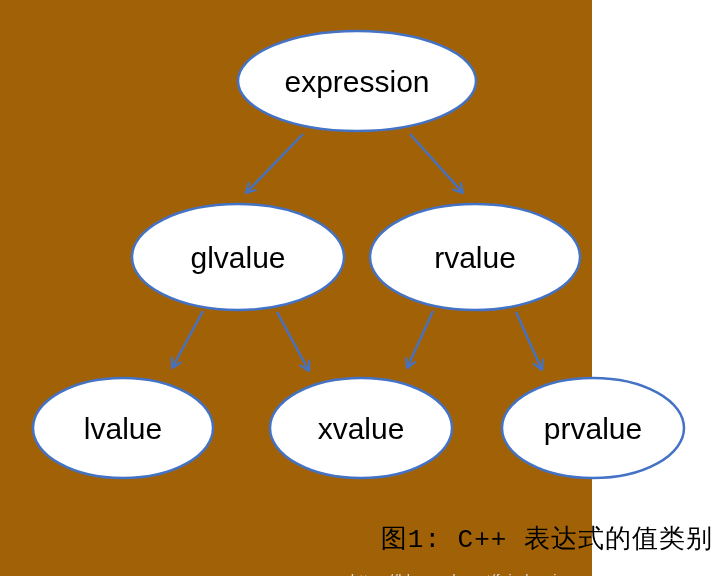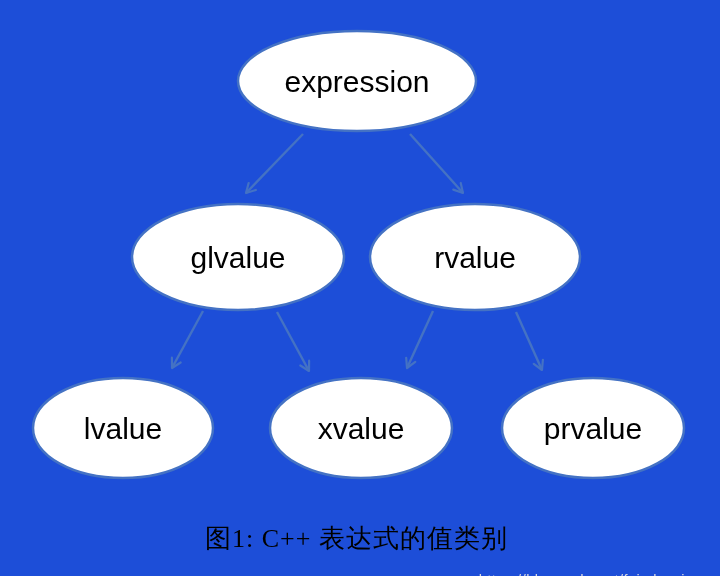--- a/index.html
+++ b/index.html
@@ -6,41 +6,41 @@
     margin: 0;
     padding: 0;
     background: #ffffff;
     width: 720px;
     height: 576px;
     overflow: hidden;
     font-family: "Liberation Sans", sans-serif;
   }
   .stage {
     position: relative;
-    width: 720px;
+    width: 592px;
     height: 576px;
-    background: #1d4ed8;
+    background: #a16207;
   }
   svg.diagram {
     position: absolute;
     left: 0;
     top: 0;
   }
   .node-label {
     font-family: "Liberation Sans", sans-serif;
     font-size: 30px;
     fill: #000000;
   }
   .caption {
     position: absolute;
     left: 0;
     top: 521px;
     width: 713px;
-    text-align: center;
-    font-family: Liberation Serif, serif;
+    text-align: right;
+    font-family: Liberation Mono, monospace;
     font-size: 26px;
     color: #000000;
     letter-spacing: 1px;
   }
   .watermark {
     position: absolute;
     right: 18px;
     top: 544px;
     font-family: "Liberation Sans", sans-serif;
     font-size: 14.5px;

